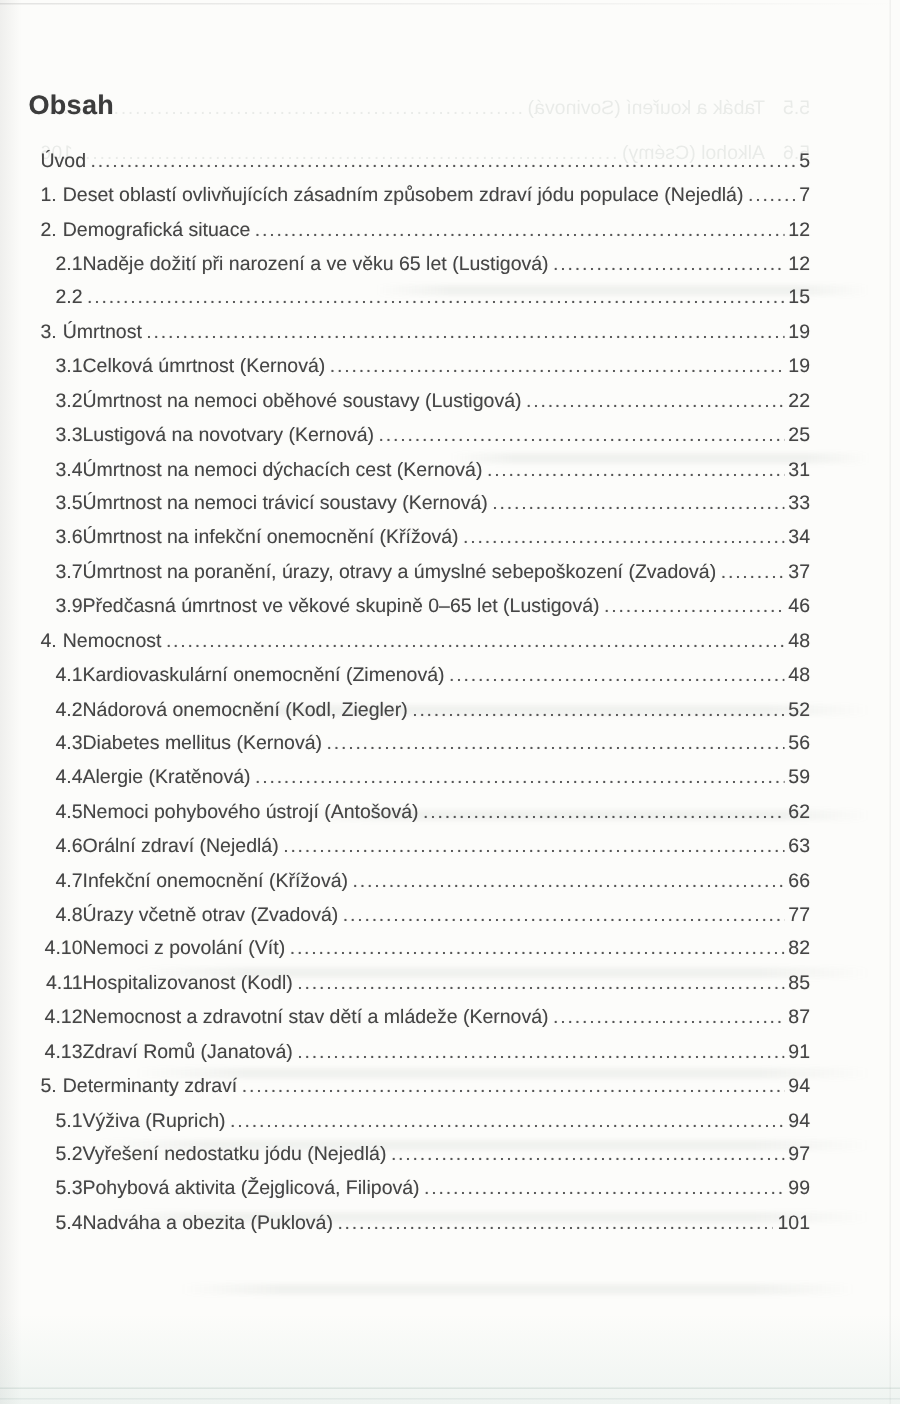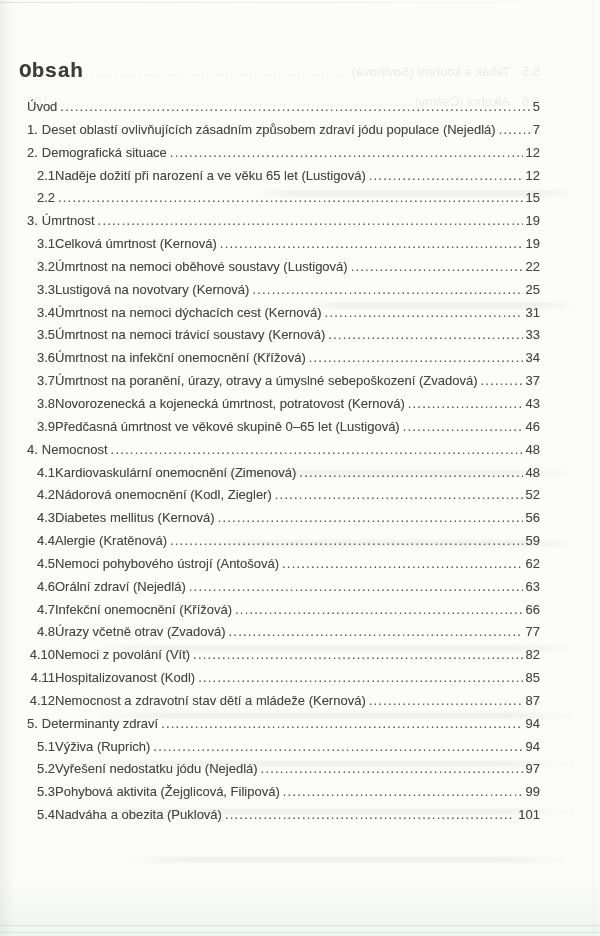--- a/index.html
+++ b/index.html
@@ -41,26 +41,25 @@
   .edge-bottom-line2 {
     position: absolute; left: 0; right: 0; bottom: 3px; height: 1px;
     background: rgba(140,170,160,0.15); pointer-events: none;
   }
 
   .title {
     position: absolute;
     left: 19px;
     top: 60px;
     margin: 0;
-    font-size: 21px;
+    font-size: 18px;
     font-weight: bold;
     letter-spacing: 0.2px;
     color: #3c3c3c;
     text-shadow: 0 0 0.5px rgba(60,60,60,0.4);
-    font-family: Liberation Mono, monospace;
   }
 
   .toc {
     position: absolute;
     left: 27px;
     top: 96px;
     width: 513px;
   }
   .row {
     display: flex;
@@ -247,26 +246,20 @@
     <span class="pg">34</span>
   </div>
 
   <div class="row sub">
     <span class="num">3.7</span>
     <span class="label">Úmrtnost na poranění, úrazy, otravy a úmyslné sebepoškození (Zvadová)</span>
     <span class="dots"></span>
     <span class="pg">37</span>
   </div>
 
-  <div class="row sub">
-    <span class="num">3.8</span>
-    <span class="label">Novorozenecká a kojenecká úmrtnost, potratovost (Kernová)</span>
-    <span class="dots"></span>
-    <span class="pg">43</span>
-  </div>
 
   <div class="row sub">
     <span class="num">3.9</span>
     <span class="label">Předčasná úmrtnost ve věkové skupině 0–65 let (Lustigová)</span>
     <span class="dots"></span>
     <span class="pg">46</span>
   </div>
 
   <div class="row chapter">
     <span class="num">4.</span>
@@ -346,20 +339,26 @@
     <span class="pg">85</span>
   </div>
 
   <div class="row sub">
     <span class="num">4.12</span>
     <span class="label">Nemocnost a zdravotní stav dětí a mládeže (Kernová)</span>
     <span class="dots"></span>
     <span class="pg">87</span>
   </div>
 
+  <div class="row sub">
+    <span class="num">4.13</span>
+    <span class="label">Zdraví Romů (Janatová)</span>
+    <span class="dots"></span>
+    <span class="pg">91</span>
+  </div>
 
   <div class="row chapter">
     <span class="num">5.</span>
     <span class="label">Determinanty zdraví</span>
     <span class="dots"></span>
     <span class="pg">94</span>
   </div>
 
   <div class="row sub">
     <span class="num">5.1</span>

